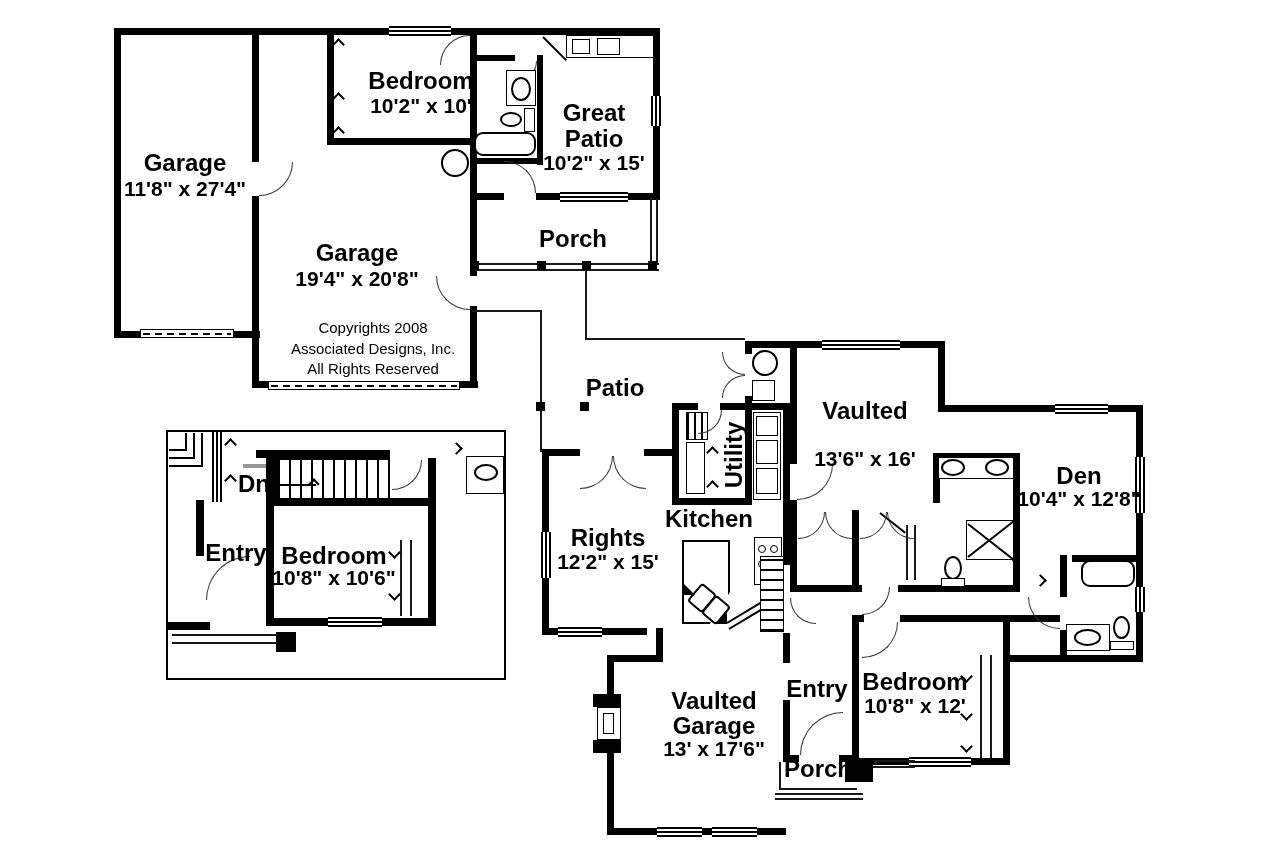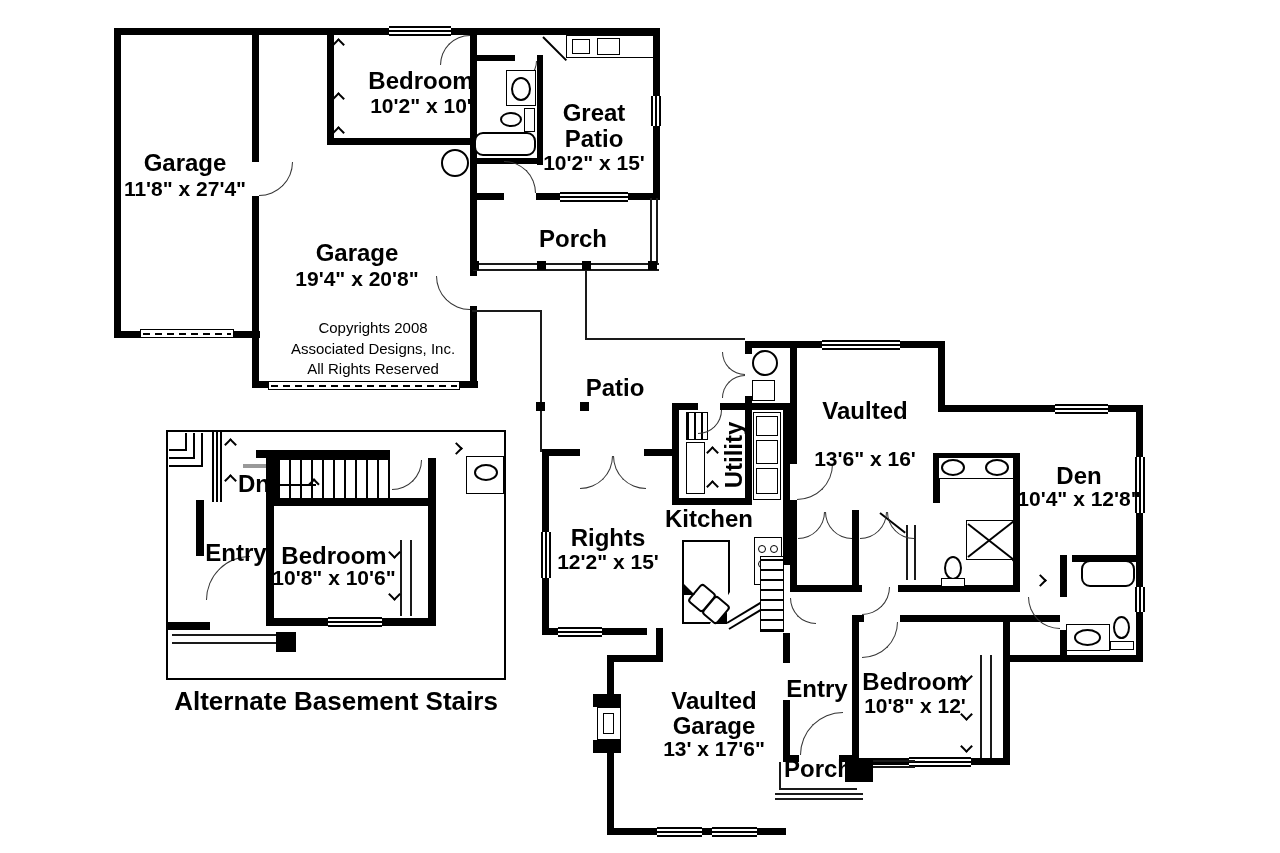--- a/index.html
+++ b/index.html
@@ -333,16 +333,15 @@
     <i class="tl" style="left:172px;top:634px;width:104px;height:2px"></i>
     <i class="tl" style="left:172px;top:642px;width:104px;height:2px"></i>
     <i class="post" style="left:276px;top:632px;width:20px;height:20px"></i>
 
     <div class="lbl name" style="left:254px;top:484px">Dn</div>
     <i class="dg" style="left:272px;top:484px;width:44px"></i>
     <i class="chev" style="left:310px;top:480px;width:8px;height:8px;transform:rotate(135deg)"></i>
     <div class="lbl name" style="left:236px;top:553px">Entry</div>
     <div class="lbl name" style="left:334px;top:556px">Bedroom</div>
     <div class="lbl dims" style="left:334px;top:578px">10'8" x 10'6"</div>
-    <div class="lbl cap" style="left:336px;top:701px">Alternate Basement Stairs</div>
   </section>
 
 </div>
 
 </body></html>

